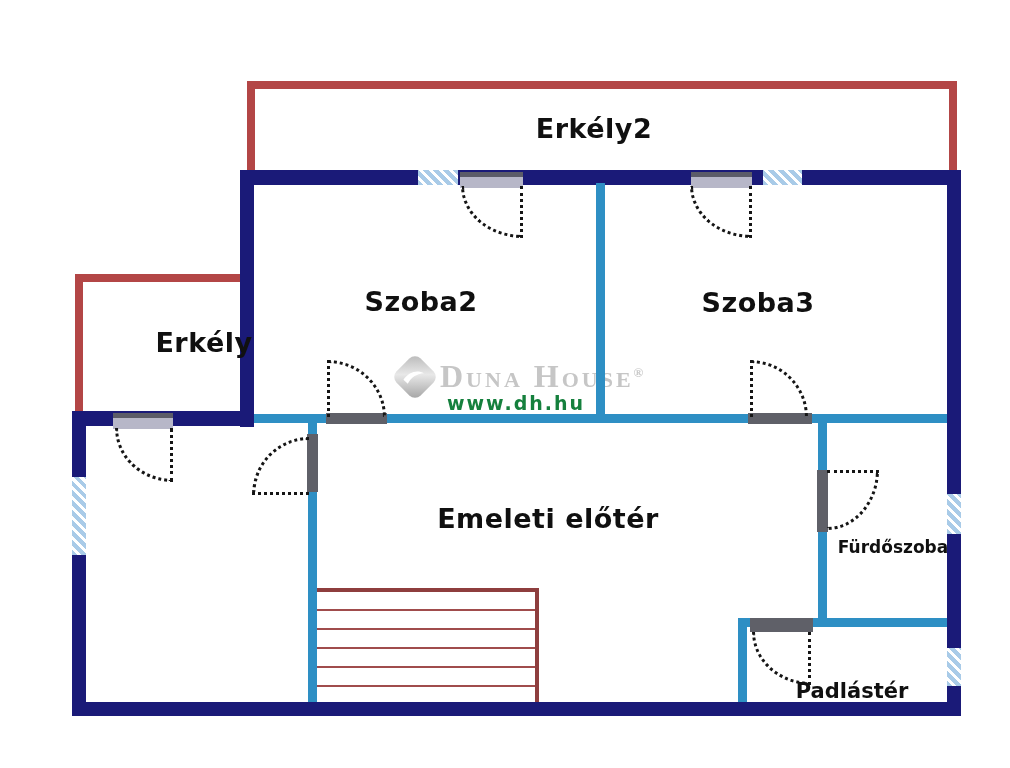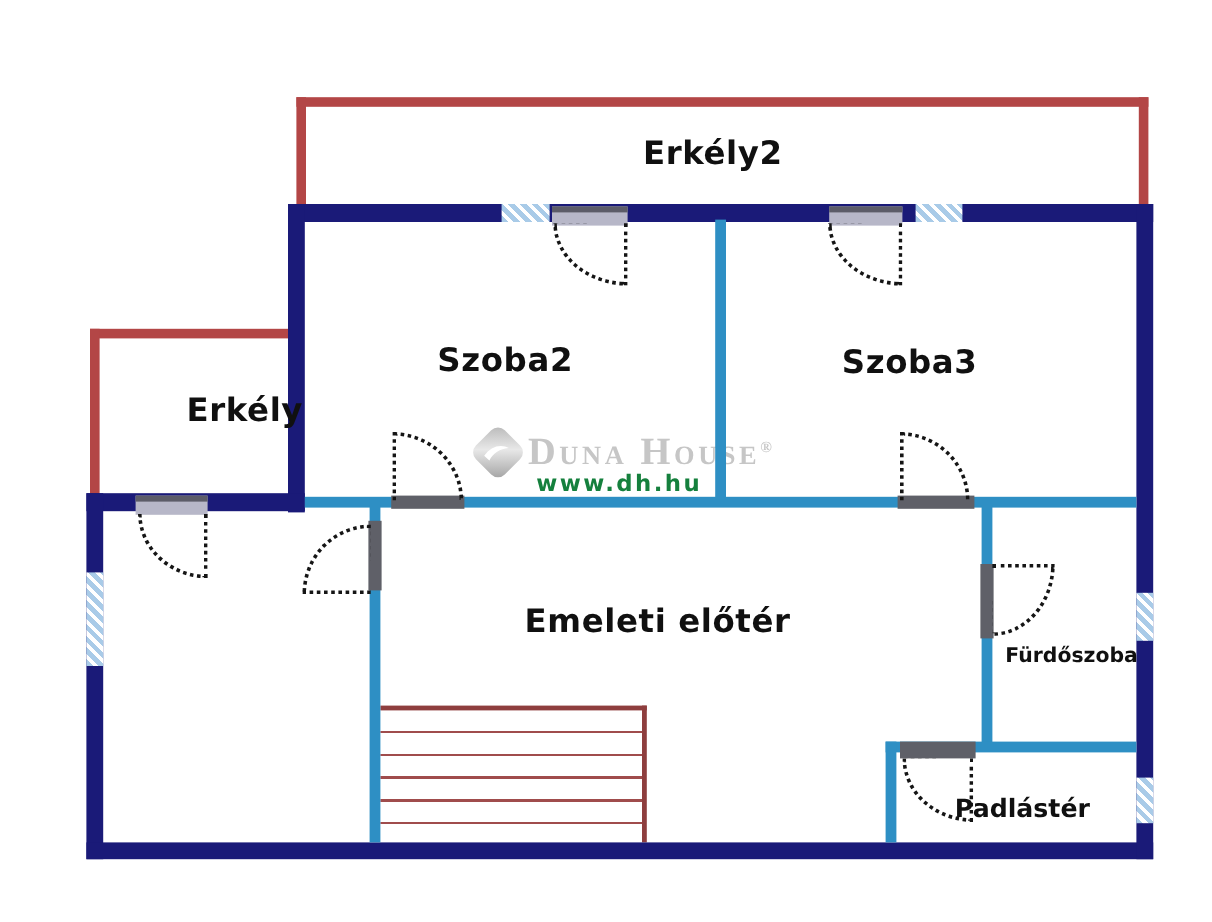--- a/index.html
+++ b/index.html
@@ -33,21 +33,21 @@
 
   
   .stairs{position:absolute;z-index:1;left:317px;top:588px;width:222px;height:114px;
     border-top:4px solid #8e3e3e;border-right:4px solid #8e3e3e;box-sizing:border-box;
     background:repeating-linear-gradient(to bottom,rgba(0,0,0,0) 0 17px,#a04c4c 17px 19px);}
 
   
   .room-label{position:absolute;z-index:4;transform:translate(-50%,-50%);
     font-weight:bold;font-size:27px;color:#101010;white-space:nowrap;letter-spacing:.5px;}
   .small-label{font-size:17px;letter-spacing:0;text-align:right;}
-  .mid-label{font-size:21px;letter-spacing:0;}
+  .mid-label{font-size:21px;letter-spacing:0;margin-top:17px;}
 
   
   .wm{position:absolute;z-index:1;color:#c6c6c6;}
   .wm-logo{left:398px;top:360px;width:34px;height:34px;transform:rotate(45deg);
     border-radius:8px;background:linear-gradient(135deg,#b5b5b5,#e8e8e8 45%,#9e9e9e);}
   .wm-logo svg{position:absolute;left:4px;top:5px;transform:rotate(-45deg);}
   .wm-brand{left:440px;top:360px;font-family:"Liberation Serif","DejaVu Serif",serif;
     font-variant:small-caps;font-weight:600;font-size:32px;line-height:1;letter-spacing:3px;}
   .wm-reg{font-size:13px;vertical-align:10px;letter-spacing:0;}
   .wm-url{left:516px;top:403px;transform:translate(-50%,-50%);

